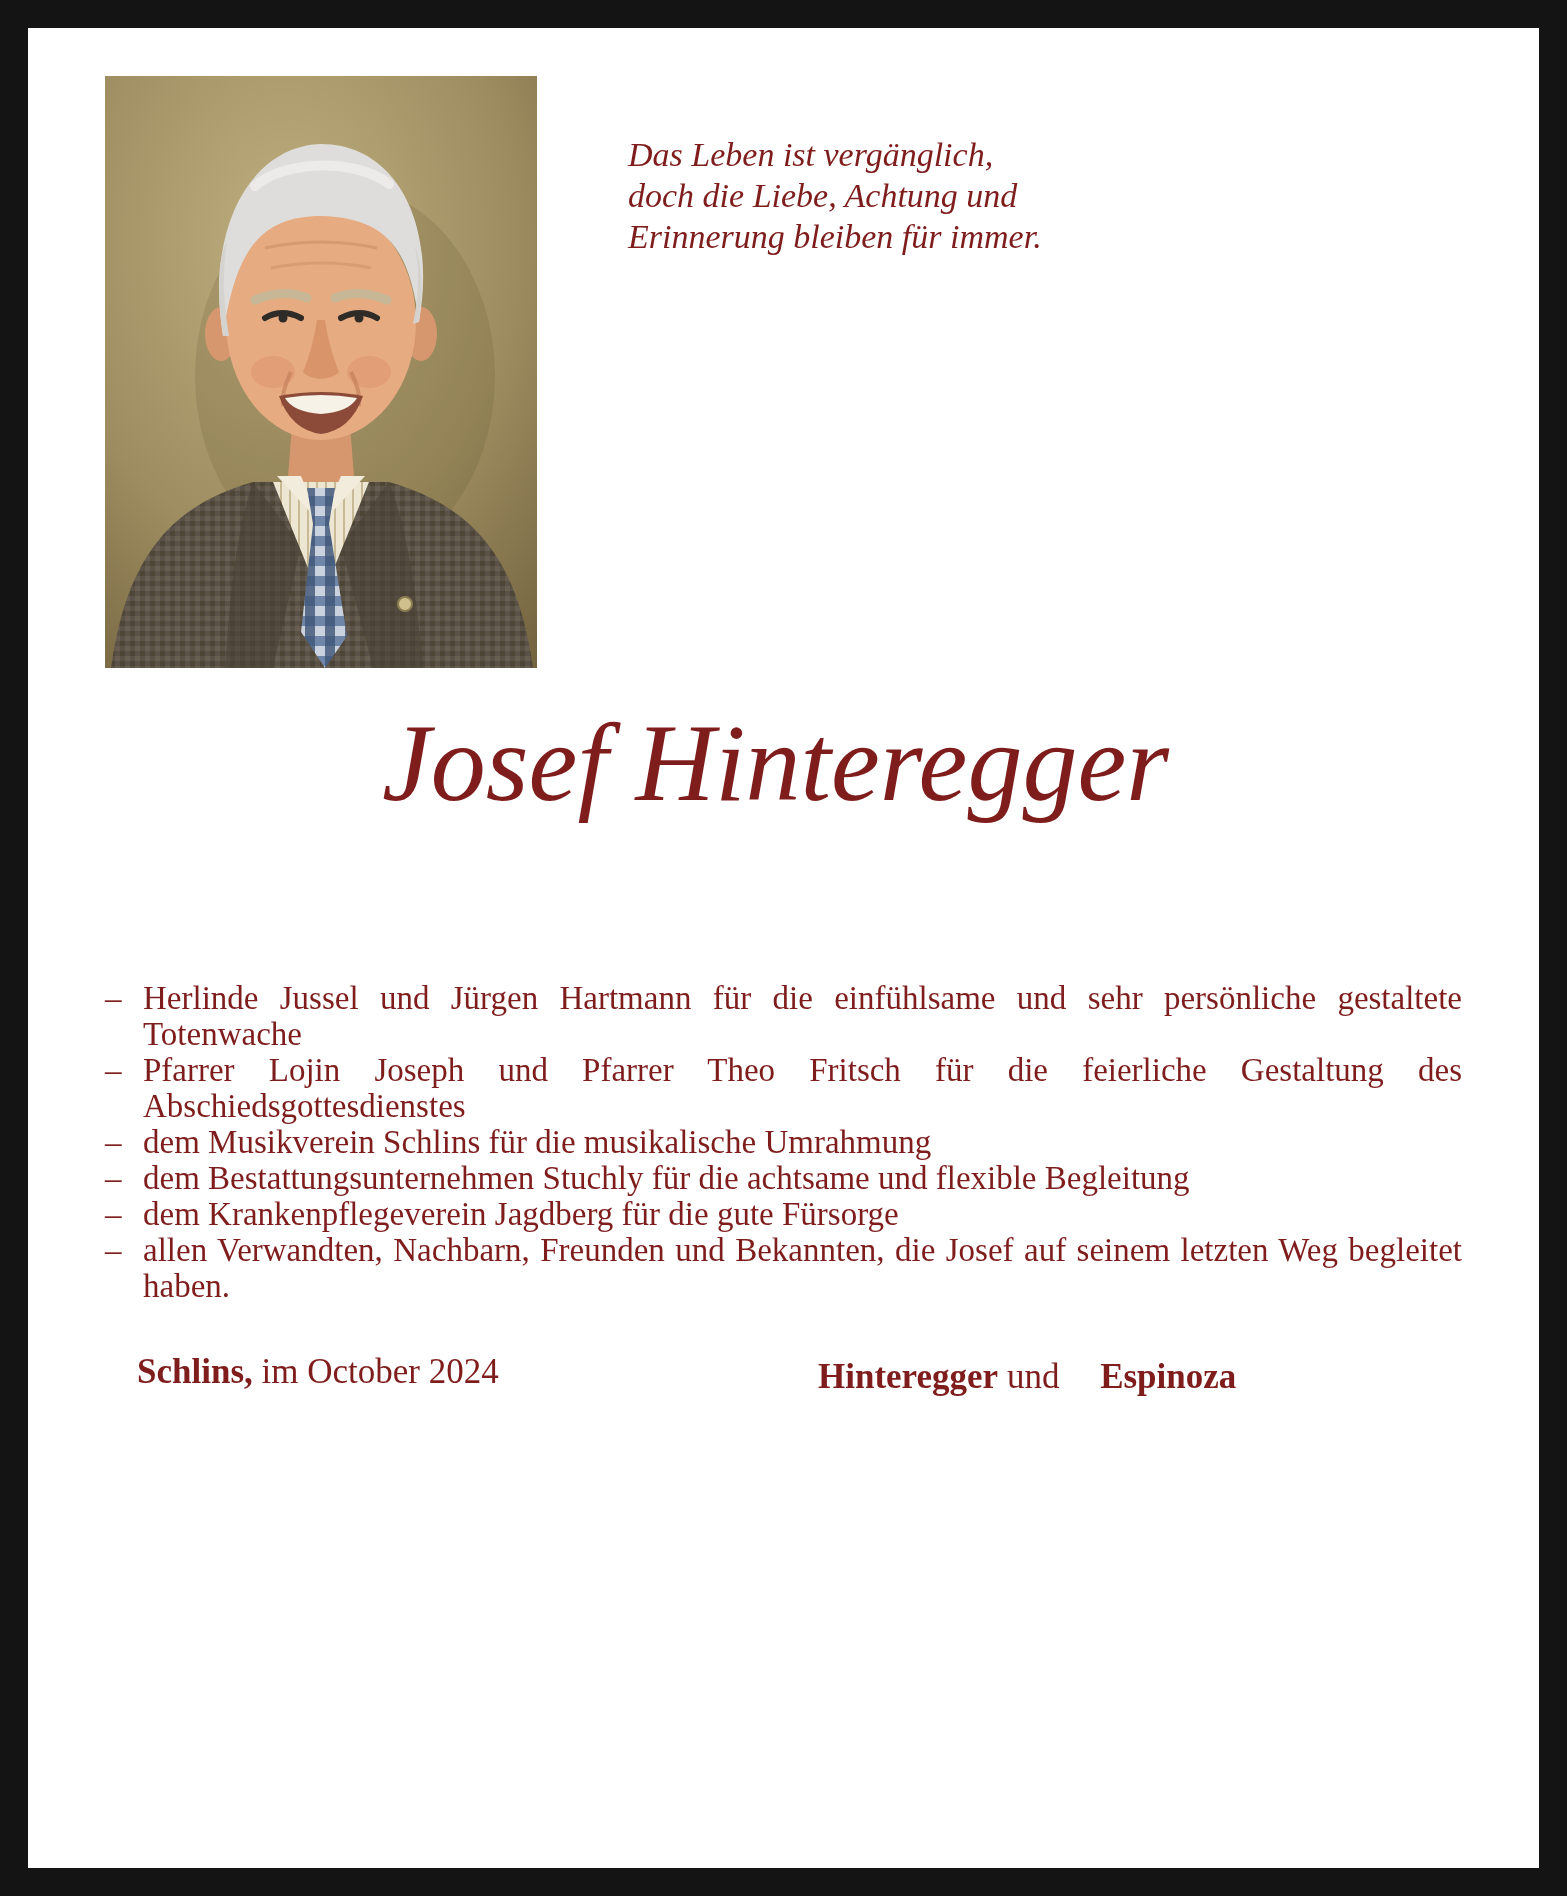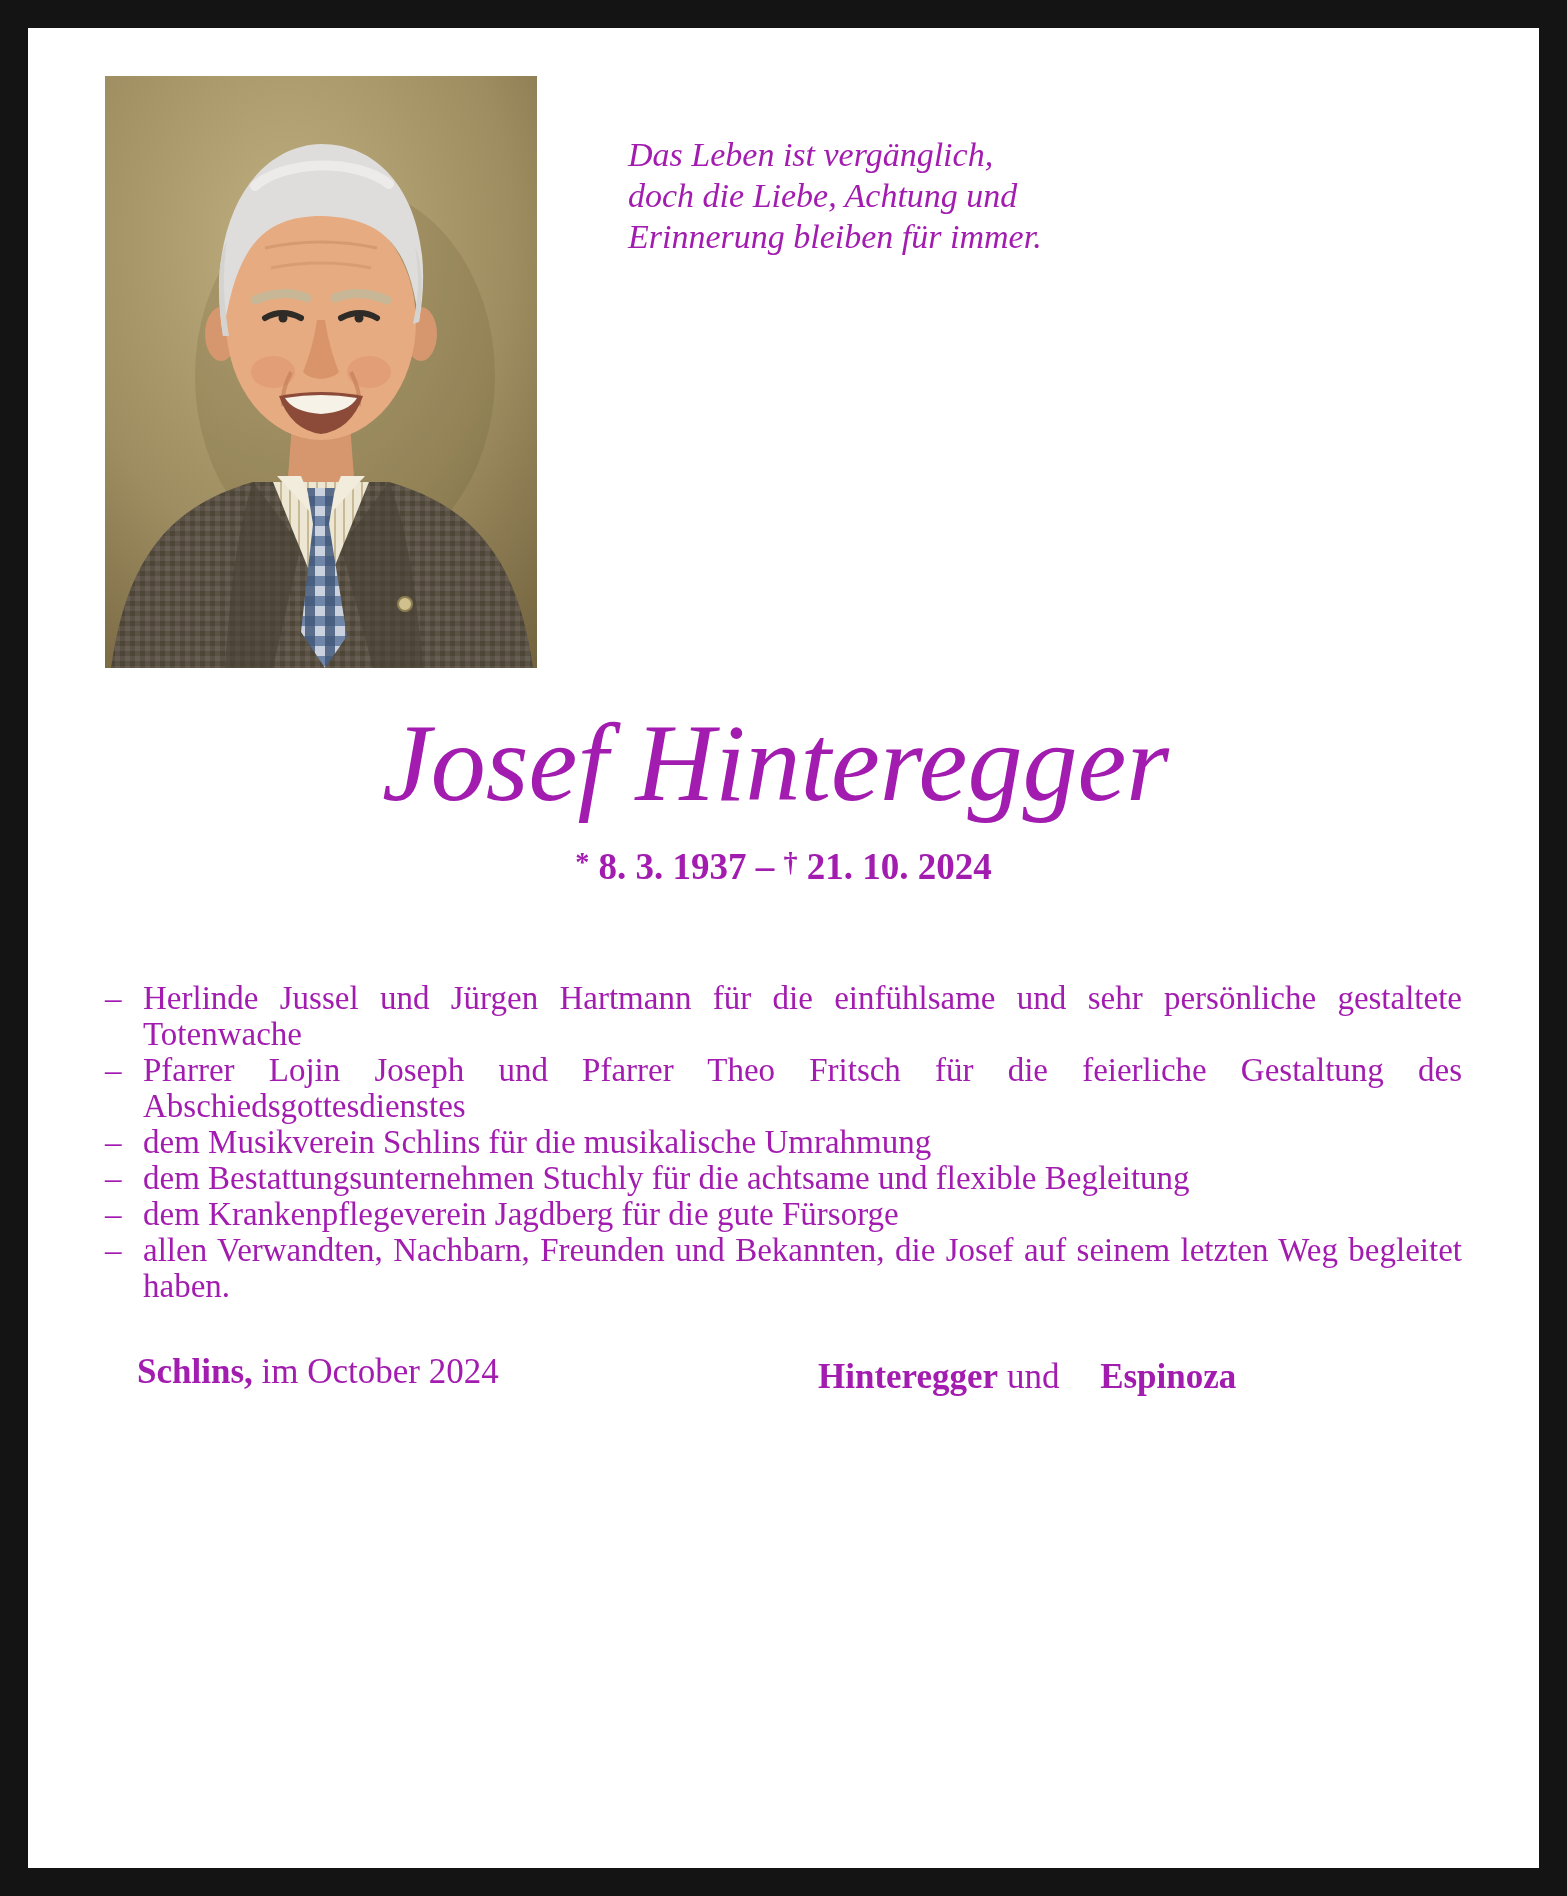--- a/index.html
+++ b/index.html
@@ -4,21 +4,21 @@
 <title>Todesanzeige</title>
 <style>
   * { margin: 0; padding: 0; box-sizing: border-box; }
   html, body { background: #ffffff; }
   .page {
     position: relative;
     width: 1567px;
     height: 1896px;
     background: #ffffff;
     font-family: "Liberation Serif", serif;
-    color: #a21caf;
+    color: #7f1d1d;
     overflow: hidden;
   }
   .frame {
     position: absolute;
     inset: 0;
     border: 28px solid #141414;
     pointer-events: none;
     z-index: 10;
   }
   .photo {
@@ -195,27 +195,20 @@
   </div>
 
   <div class="quote">
     <div>Das Leben ist vergänglich,</div>
     <div>doch die Liebe, Achtung und</div>
     <div>Erinnerung bleiben für immer.</div>
   </div>
 
 
   <div class="name">Josef Hinteregger</div>
-  <div class="dates">
-    <span class="sym">*</span>
-    <span>8. 3. 1937</span>
-    <span>–</span>
-    <span class="sym">†</span>
-    <span>21. 10. 2024</span>
-  </div>
 
 
   <div class="list">
     <div class="item">
       <span class="marker">–</span>
       <span class="text">Herlinde Jussel und Jürgen Hartmann für die einfühlsame und sehr persönliche gestaltete Totenwache</span>
     </div>
     <div class="item">
       <span class="marker">–</span>
       <span class="text">Pfarrer Lojin Joseph und Pfarrer Theo Fritsch für die feierliche Gestaltung des Abschiedsgottesdienstes</span>

